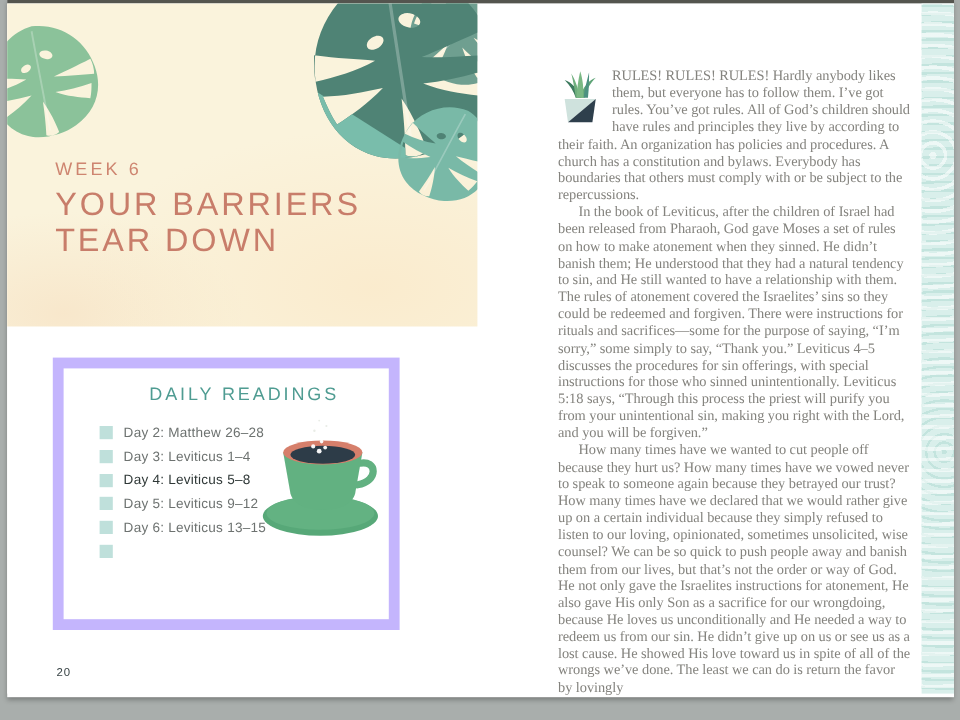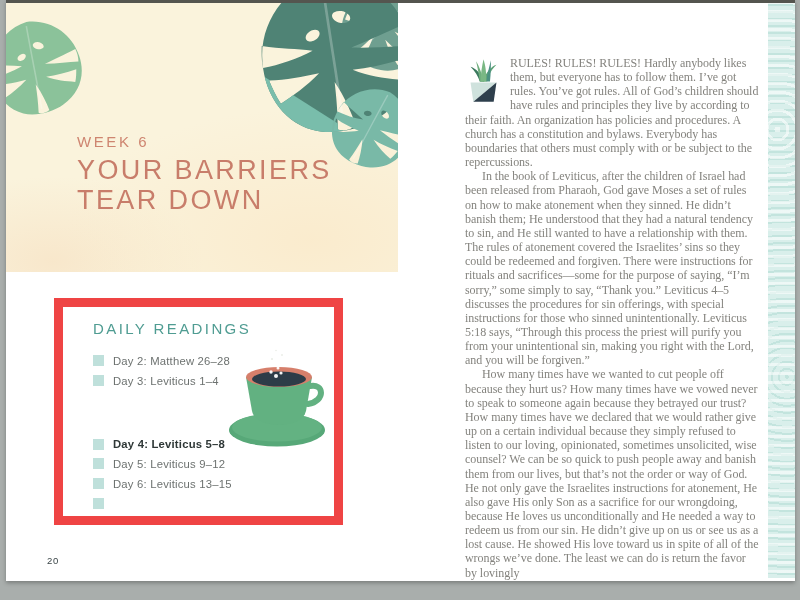--- a/index.html
+++ b/index.html
@@ -24,44 +24,44 @@
       #faf3dc;
   }
   .leaf{position:absolute;}
   .leaf svg{width:100%;height:100%;overflow:visible;}
   .leaf-a{left:-20px;top:10px;width:100px;height:112px;transform:rotate(-14deg);}
   .leaf-d{left:332px;top:-28px;width:95px;height:105px;transform:rotate(40deg);}
   .leaf-b{left:246px;top:-45px;width:168px;height:196px;transform:rotate(-12deg);}
   .leaf-b2{left:246px;top:-45px;width:168px;height:196px;transform:rotate(-12deg);
            clip-path:polygon(0 48%, 62% 100%, 0 100%);}
   .leaf-c{left:322px;top:80px;width:86px;height:92px;transform:rotate(25deg);}
-  .title-block{position:absolute;left:40px;top:130px;margin-left:31px;}
+  .title-block{position:absolute;left:40px;top:130px;}
   .week-label{
     font-size:15px;letter-spacing:2.6px;color:#ce8570;font-weight:400;
     margin-bottom:5px;
   }
   .page-title{
     font-size:27px;line-height:30px;letter-spacing:2.4px;color:#c87d6a;
     font-weight:300;
   }
   
   .readings-box{
-    position:absolute;left:48px;top:295px;width:271px;height:209px;
-    border:9px solid #ef4444;background:#fff;
+    position:absolute;left:38px;top:295px;width:271px;height:209px;
+    border:9px solid #c4b5fd;background:#fff;text-align:center;
   }
   .box-inner{position:relative;width:100%;height:100%;padding:13px 0 0 30px;box-sizing:border-box;}
   .readings-title{
     font-size:15px;letter-spacing:2.4px;color:#4f9c92;font-weight:400;
   }
   .readings-list{list-style:none;margin:14px 0 0 0;padding:0;}
   .readings-list li{
     height:19.7px;display:flex;align-items:center;
     font-size:11.3px;color:#6d7270;letter-spacing:.2px;white-space:nowrap;
   }
-  .readings-list li.current{font-weight:bold;color:#2f3837;margin-top:44px;}
+  .readings-list li.current{font-weight:normal;color:#2f3837;}
   .checkbox{
     width:11px;height:11px;background:#bfe0db;display:inline-block;
     margin-right:9px;flex:0 0 auto;
   }
   .cup{position:absolute;left:160px;top:42px;width:112px;height:102px;}
   .left-footer{
     position:absolute;left:41px;top:552px;
     font-size:9.5px;font-weight:normal;color:#3a4547;letter-spacing:.8px;
   }
   

